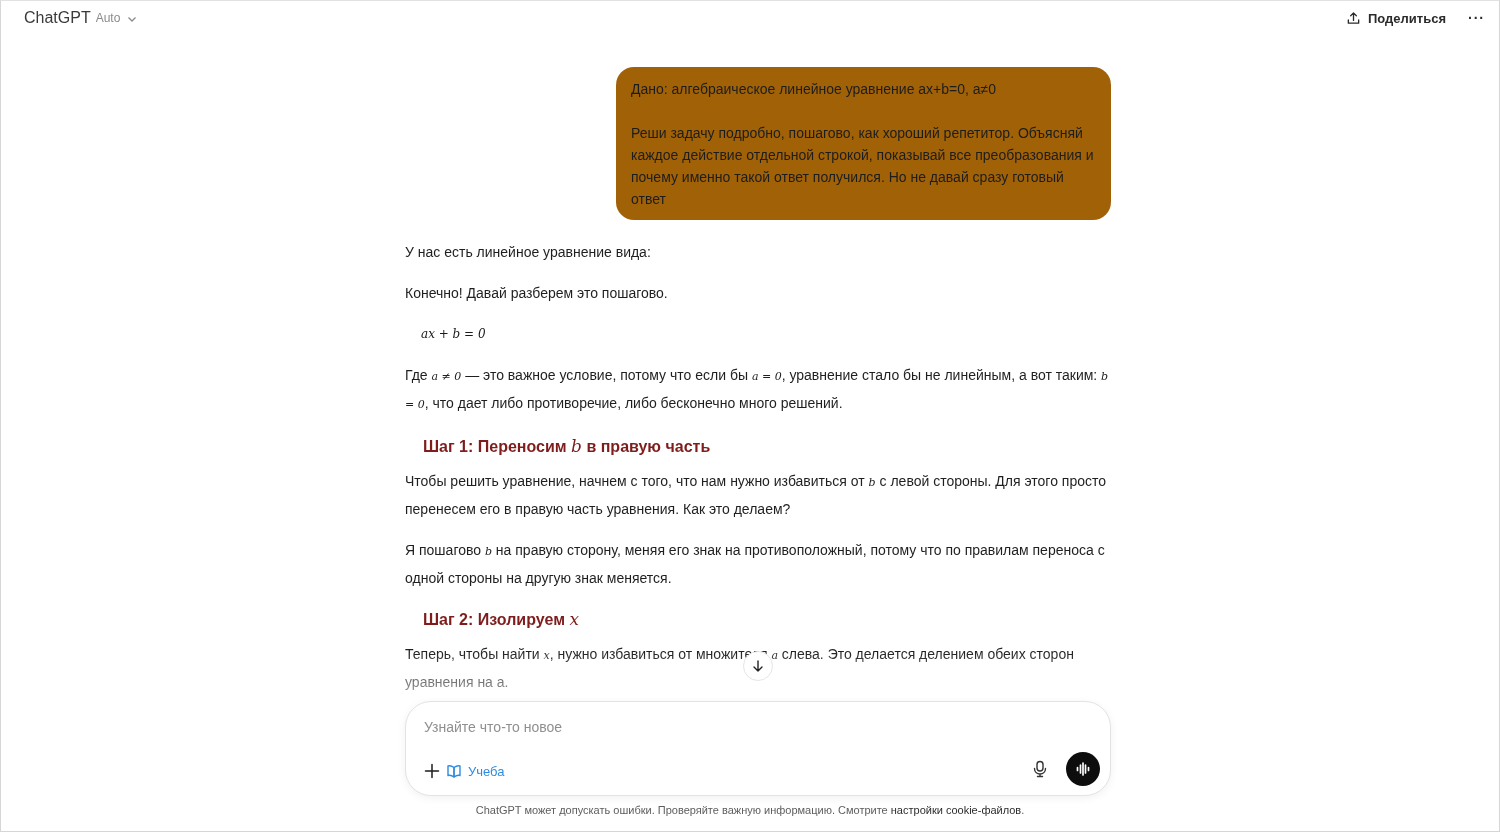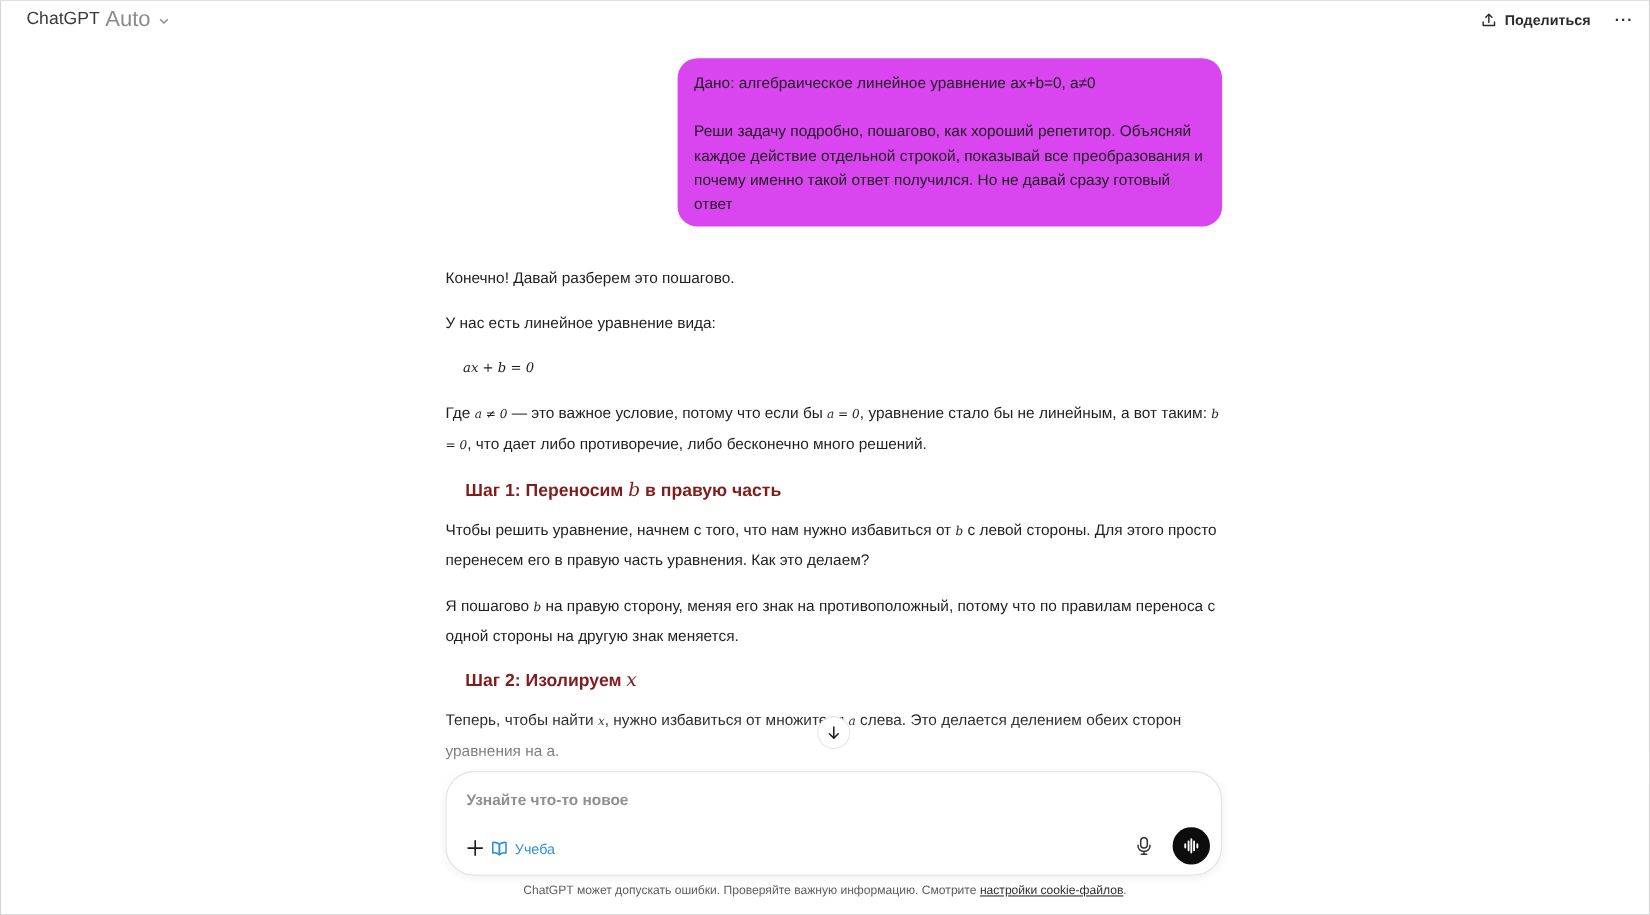--- a/index.html
+++ b/index.html
@@ -18,32 +18,32 @@
     padding-left: 48px;
   }
   
   .header {
     position: absolute; top: 0; left: 0; right: 0; height: 34px;
     display: flex; align-items: center; justify-content: space-between;
     padding: 0 14px 0 23px;
   }
   .model-switch { display: flex; align-items: center; gap: 5px; cursor: pointer; }
   .model-name { font-size: 16px; color: #3a3a3a; }
-  .model-variant { font-size: 20px; color: #8b8b8b; }
+  .model-variant { font-size: 12px; color: #8b8b8b; }
   .chev { width: 10px; height: 10px; color: #8b8b8b; margin-left: 2px; margin-top: 2px; }
   .header-right { display: flex; align-items: flex-end; gap: 22px; }
   .share-btn { display: flex; align-items: center; gap: 7px; font-size: 13px; color: #2b2b2b; cursor: pointer; font-weight: bold; }
   .share-btn svg { width: 15px; height: 15px; }
   .more-btn { font-size: 14px; letter-spacing: 1px; color: #2b2b2b; cursor: pointer; font-weight: bold; }
 
   
   .thread { position: absolute; top: 34px; left: 0; right: 0; bottom: 0; }
   .user-bubble {
-    position: absolute; top: 18px; left: 615px; width: 495px;
-    background: #d946ef; border-radius: 18px;
+    position: absolute; top: 32px; left: 615px; width: 495px;
+    background: #a16207; border-radius: 18px;
     padding: 11px 15px 10px 15px;
     font-size: 14px; line-height: 22px; color: #1d1d1d;
   }
   .user-bubble p { margin: 0; }
   .user-bubble p.gap { margin-top: 22px; }
 
   .assistant {
     position: absolute; top: 204px; left: 404px; width: 706px;
     font-size: 14px; color: #1f1f1f; line-height: 26px;
   }
@@ -74,42 +74,42 @@
   
   .composer {
     position: absolute; left: 404px; top: 700px; width: 706px; height: 95px;
     background: #fff; border: 1px solid #e3e3e3; border-radius: 26px;
     box-shadow: 0 2px 8px rgba(0,0,0,0.06);
   }
   .composer-input {
     position: absolute; left: 18px; top: 17px; width: 660px;
     border: none; outline: none; background: transparent;
     font-family: "Liberation Sans", "DejaVu Sans", sans-serif;
-    font-size: 14px; color: #000000; font-weight: bold;
+    font-size: 14px; color: #000000;
   }
   .composer-input::placeholder { color: #8f8f8f; }
   .composer-tools { position: absolute; left: 16px; bottom: 14px; display: flex; align-items: center; gap: 4px; }
   .plus-btn { width: 20px; height: 20px; display: flex; align-items: center; justify-content: center; cursor: pointer; }
   .plus-btn svg { width: 16px; height: 16px; }
   .study-btn { display: flex; align-items: center; gap: 6px; color: #2f8ce0; font-size: 13px; cursor: pointer; }
   .study-btn svg { width: 16px; height: 16px; }
   .composer-right { position: absolute; right: 10px; bottom: 9px; display: flex; align-items: center; gap: 14px; }
   .mic-btn { width: 24px; height: 24px; display: flex; align-items: center; justify-content: center; cursor: pointer; }
   .mic-btn svg { width: 16px; height: 18px; }
   .voice-btn {
     width: 34px; height: 34px; border-radius: 50%; background: #0d0d0d;
     display: flex; align-items: center; justify-content: center; cursor: pointer;
   }
   .voice-btn svg { width: 16px; height: 16px; }
 
   .disclaimer {
     position: absolute; left: 0; right: 0; top: 803px; text-align: center;
     font-size: 11px; color: #5d5d5d;
   }
-  .disclaimer a { color: #2d2d2d; text-decoration: underline; cursor: pointer; }
+  .disclaimer a { color: #2d2d2d; cursor: pointer; }
 </style>
 </head>
 <body>
 
 <div class="frame">
 
   <div class="header">
     <div class="model-switch">
       <span class="model-name">ChatGPT</span>
       <span class="model-variant">Auto</span>
@@ -131,22 +131,22 @@
     </div>
   </div>
 
   <div class="thread">
     <div class="user-bubble">
       <p>Дано: алгебраическое линейное уравнение ax+b=0, a≠0</p>
       <p class="gap">Реши задачу подробно, пошагово, как хороший репетитор. Объясняй каждое действие отдельной строкой, показывай все преобразования и почему именно такой ответ получился. Но не давай сразу готовый ответ</p>
     </div>
 
     <div class="assistant">
+      <p>У нас есть линейное уравнение вида:</p>
       <p>Конечно! Давай разберем это пошагово.</p>
-      <p>У нас есть линейное уравнение вида:</p>
       <div class="math-block">ax + b = 0</div>
       <p><span>Где </span><span class="m">a ≠ 0</span><span> — это важное условие, потому что если бы </span><span class="m">a = 0</span><span>, уравнение стало бы не линейным, а вот таким: </span><span class="m">b = 0</span><span>, что дает либо противоречие, либо бесконечно много решений.</span></p>
 
       <h3><span>Шаг 1: Переносим </span><span class="m">b</span><span> в правую часть</span></h3>
       <p><span>Чтобы решить уравнение, начнем с того, что нам нужно избавиться от </span><span class="m">b</span><span> с левой стороны. Для этого просто перенесем его в правую часть уравнения. Как это делаем?</span></p>
       <p><span>Я пошагово </span><span class="m">b</span><span> на правую сторону, меняя его знак на противоположный, потому что по правилам переноса с одной стороны на другую знак меняется.</span></p>
 
       <h3><span>Шаг 2: Изолируем </span><span class="m">x</span></h3>
       <p><span>Теперь, чтобы найти </span><span class="m">x</span><span>, нужно избавиться от множителя </span><span class="m">a</span><span> слева. Это делается делением обеих сторон уравнения на a.</span></p>
     </div>

